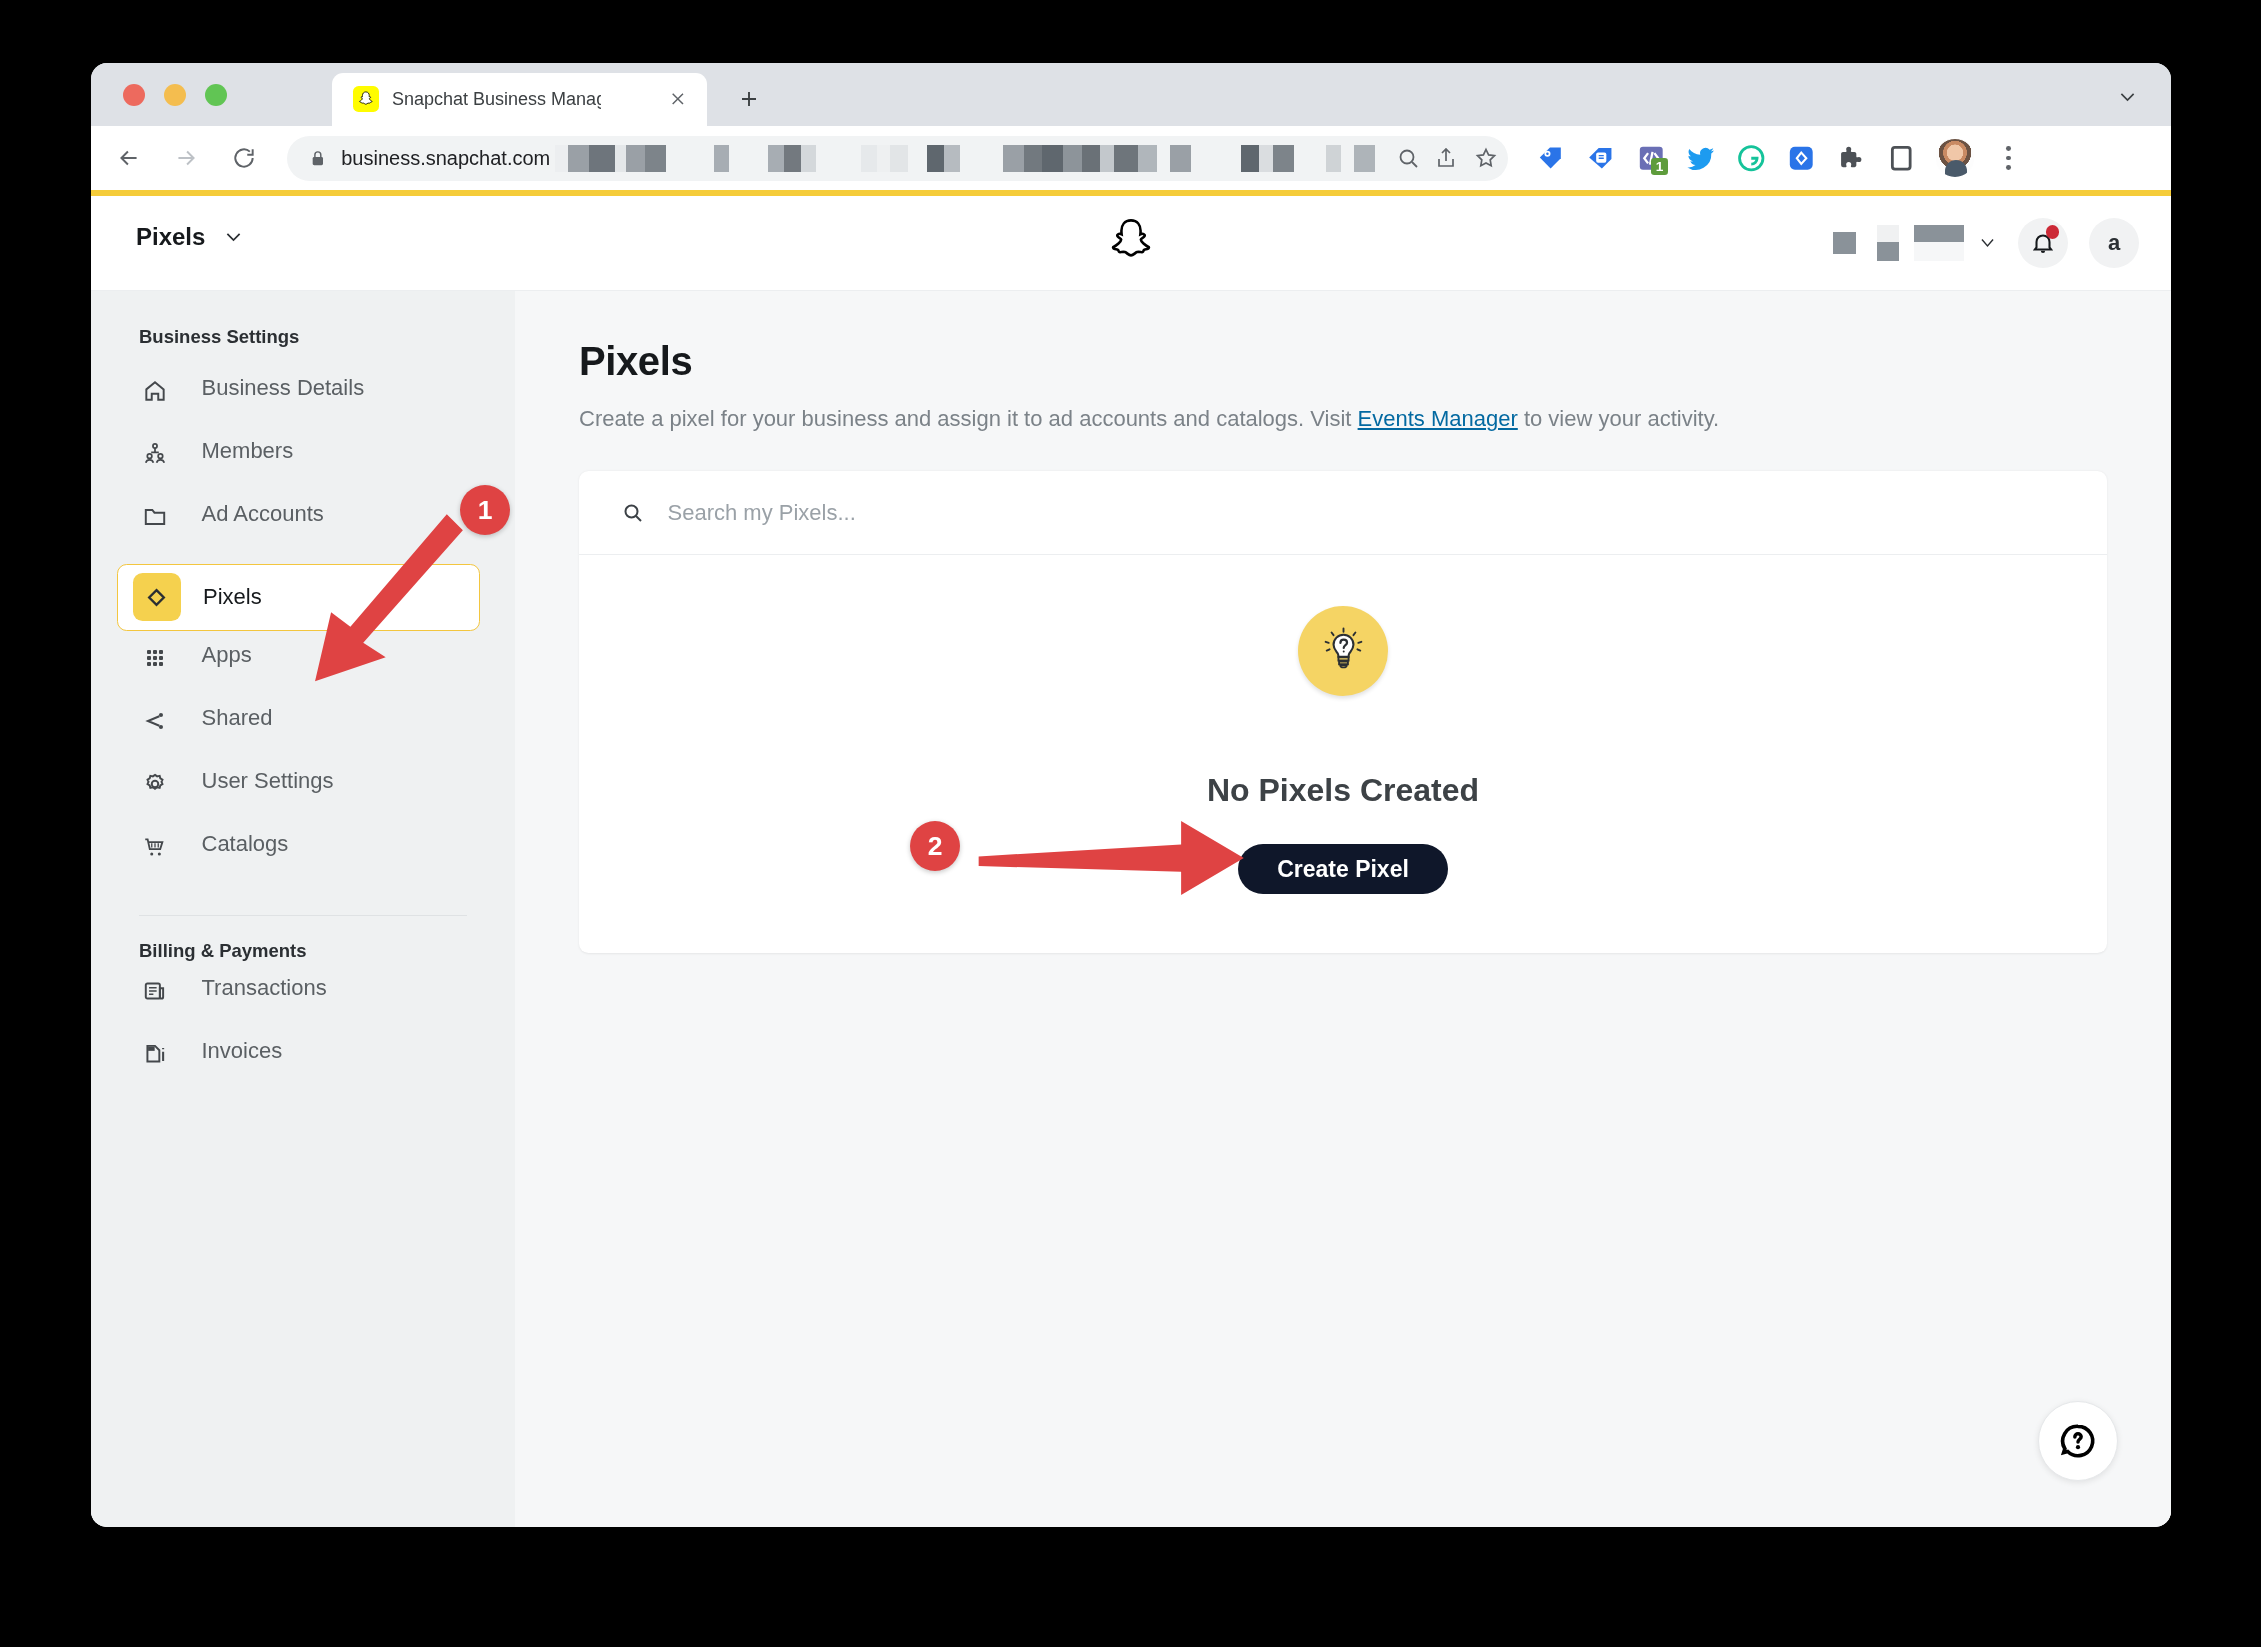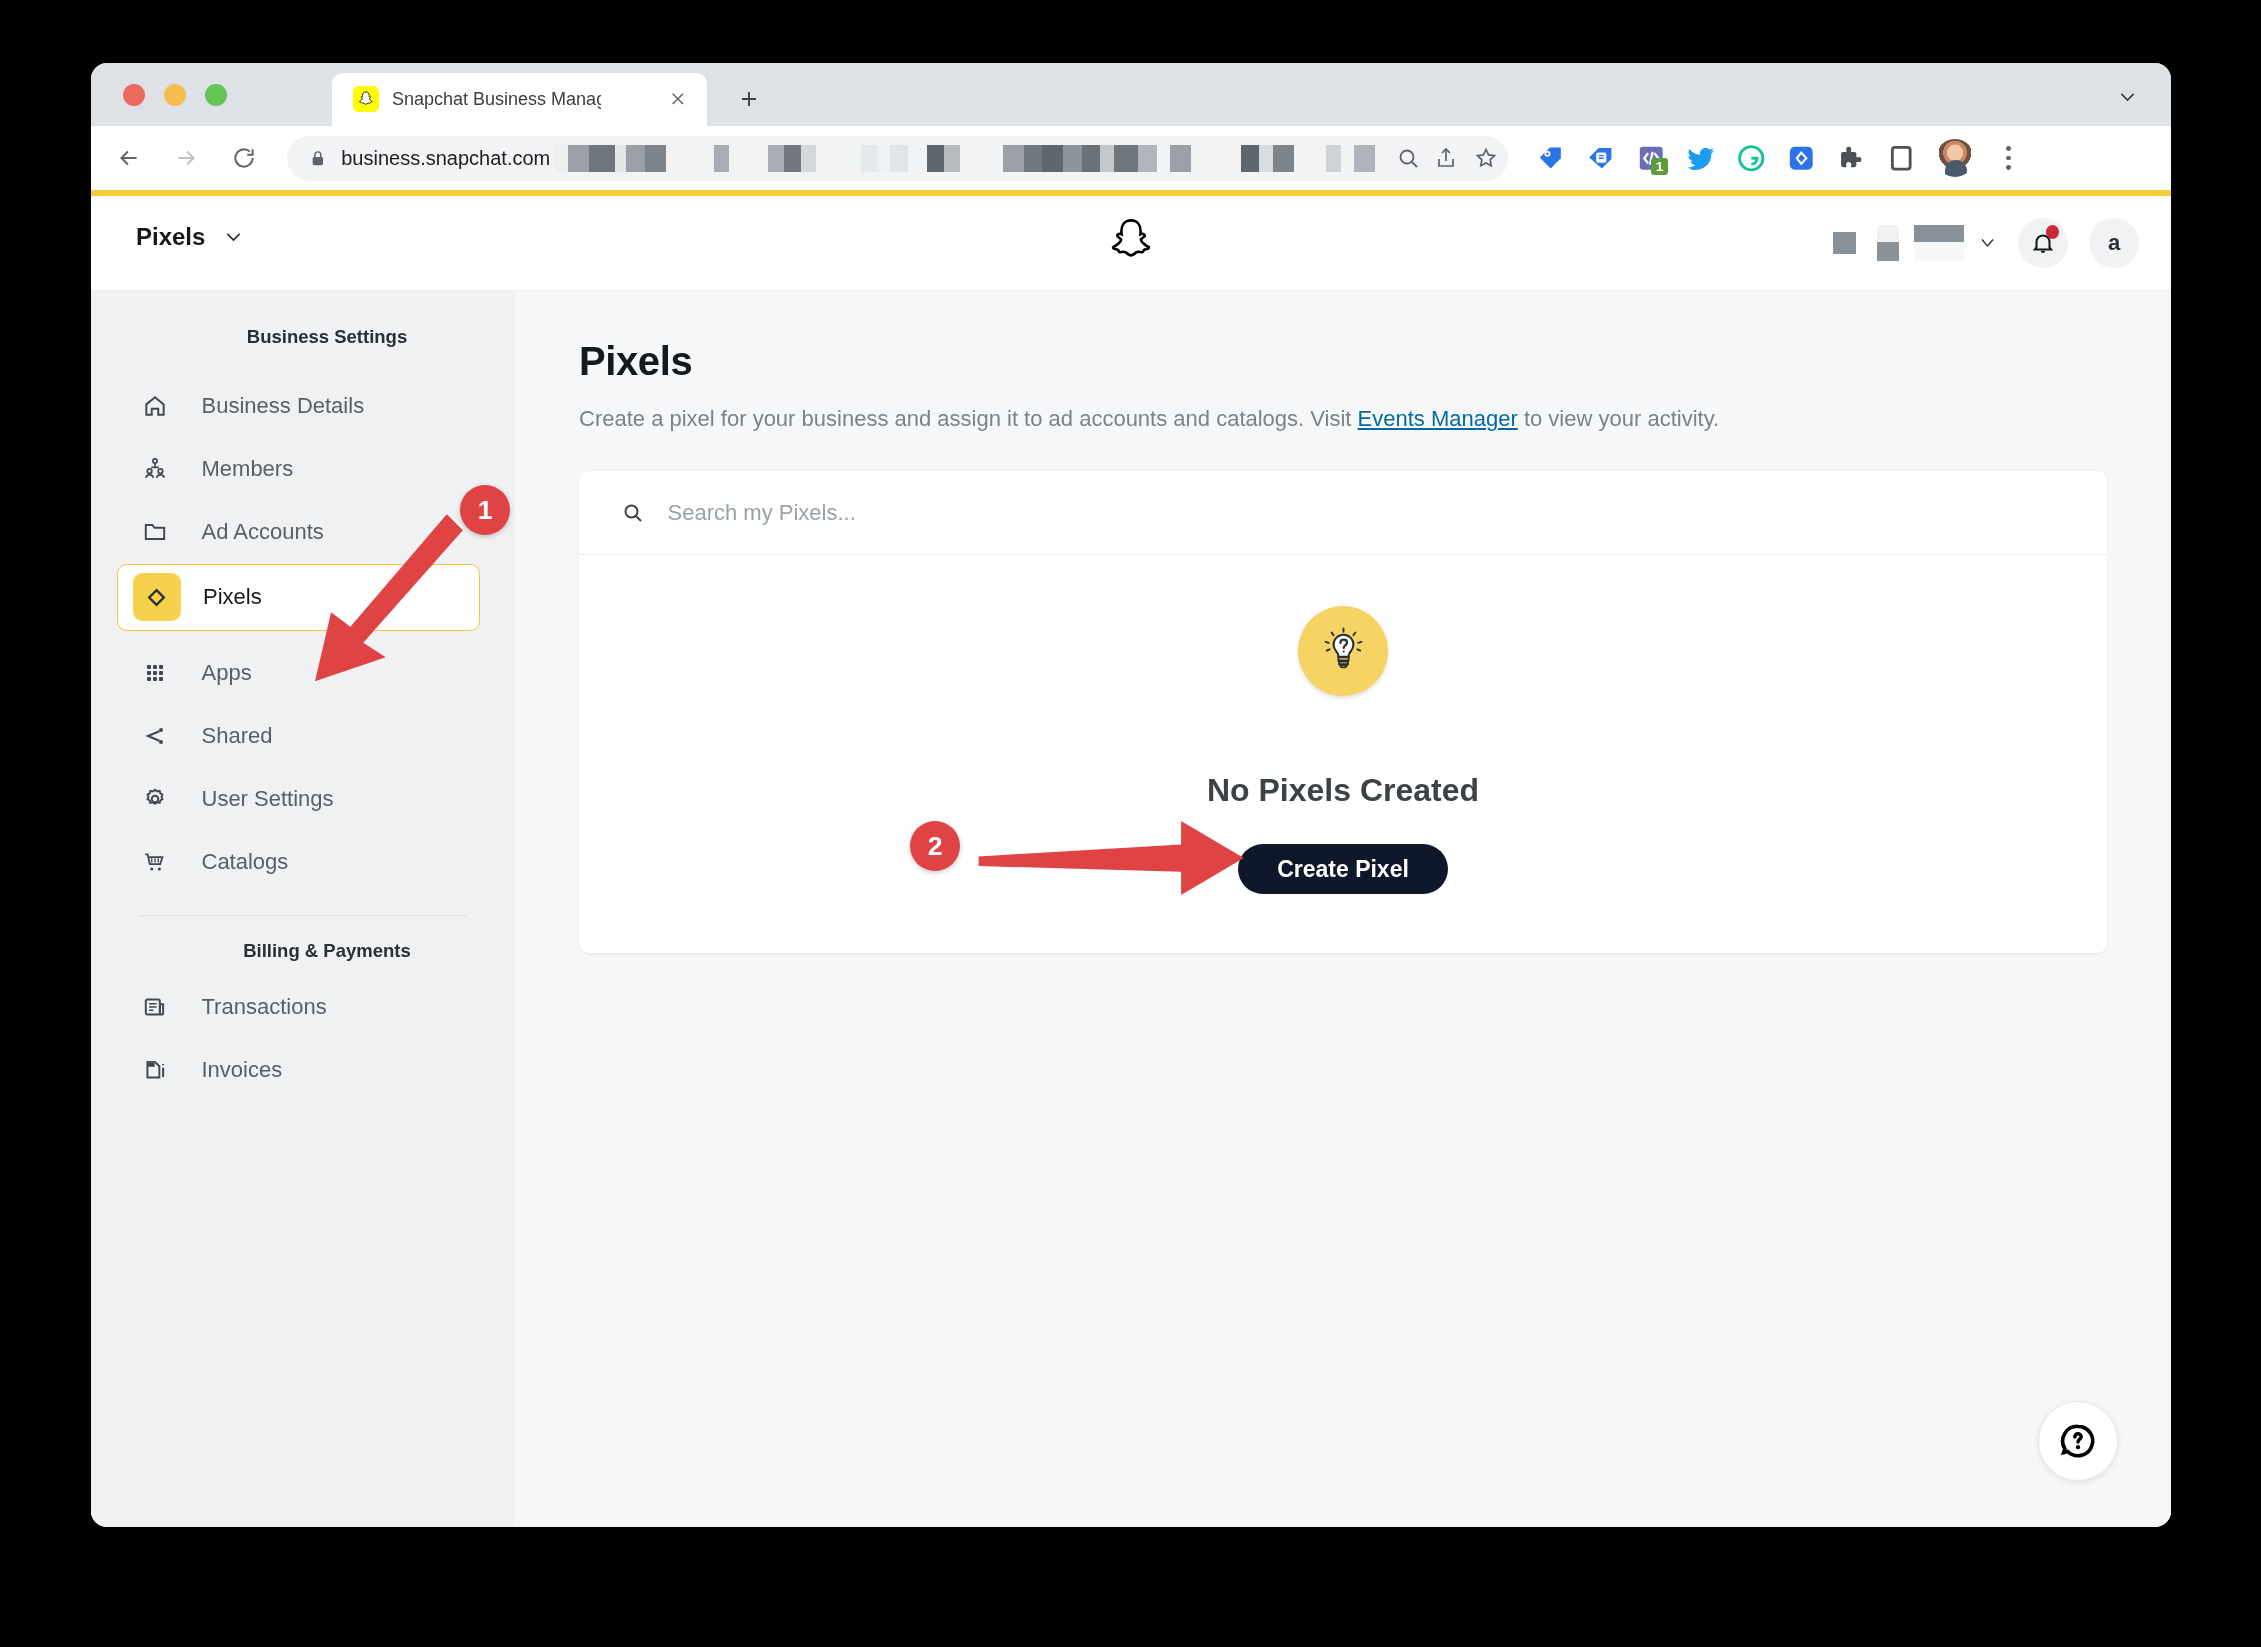--- a/index.html
+++ b/index.html
@@ -236,25 +236,24 @@
     width: 424px;
     background: #eff1f2;
     padding-top: 35px;
     position: relative;
     flex: none;
   }
   .sidebar-section-title {
     font-size: 18.5px; font-weight: bold; color: #2b2f33;
     padding-left: 48px;
     margin-bottom: 27px;
-    text-align: center;
   }
   #billing-title { margin-top: 24px; margin-bottom: 13px; }
   .sidebar-item {
-    display: flex; align-items: center;
+    display: flex; 
     height: 63px;
     padding-left: 48px;
   }
   .sidebar-icon {
     width: 32px; height: 32px;
     display: flex; align-items: center; justify-content: center;
     color: #44484c;
     flex: none;
   }
   .sidebar-label {

